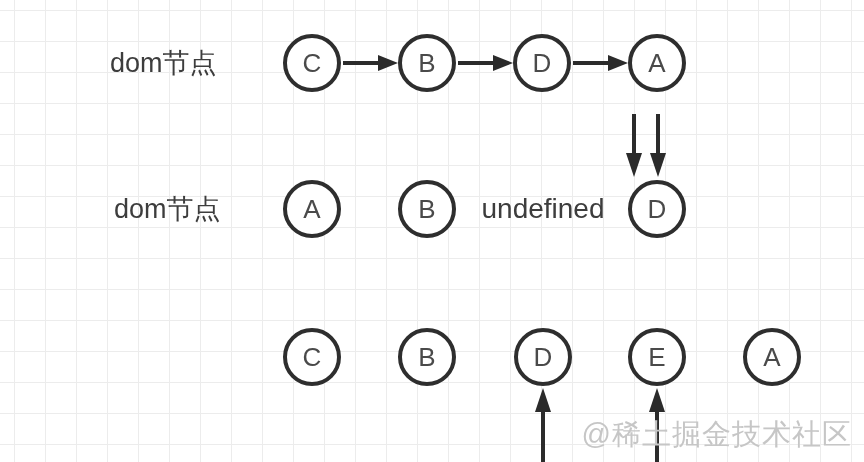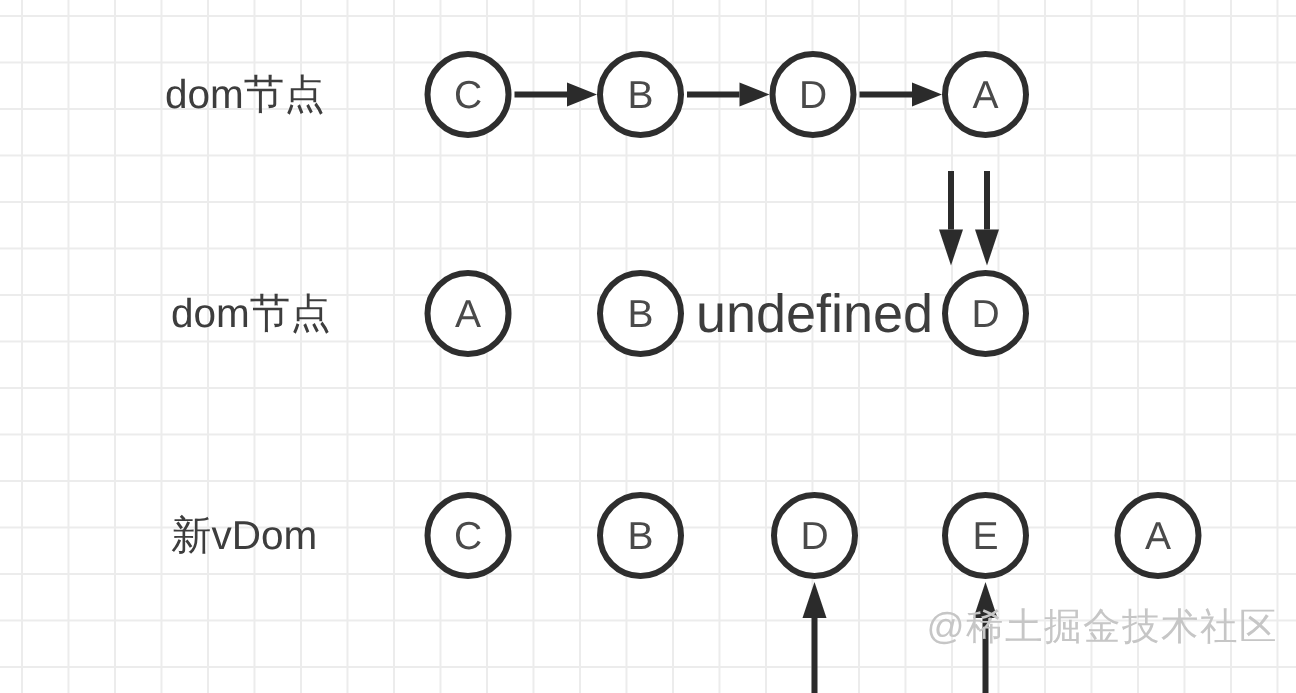--- a/index.html
+++ b/index.html
@@ -39,21 +39,21 @@
     font-size: 26px;
     color: #4a4a4a;
   }
   .plain-text {
     position: absolute;
     width: 130px;
     height: 34px;
     display: flex;
     align-items: center;
     justify-content: center;
-    font-size: 36px;
+    font-size: 28px;
     color: #3d3d3d;
   }
   .h-arrow {
     position: absolute;
     height: 16px;
     display: flex;
     align-items: center;
   }
   .h-arrow .shaft { height: 4px; background: #2b2b2b; }
   .h-arrow .head {
@@ -78,22 +78,22 @@
   }
   .v-arrow.up .head {
     width: 0; height: 0;
     border-bottom: 24px solid #2b2b2b;
     border-left: 8px solid transparent;
     border-right: 8px solid transparent;
   }
   .watermark {
     position: absolute;
     right: 12px;
-    bottom: 28px;
-    font-size: 25px;
+    bottom: 7px;
+    font-size: 29px;
     letter-spacing: 1px;
     color: #c6c6c6;
   }
 </style>
 </head>
 <body>
 
 <div class="canvas">
 
   <div class="row-label" style="left:110px; top:46px;">dom节点</div>
@@ -123,21 +123,20 @@
     <div class="shaft" style="height:39px;"></div>
     <div class="head"></div>
   </div>
 
   <div class="row-label" style="left:114px; top:192px;">dom节点</div>
   <div class="node" style="left:283px; top:180px;">A</div>
   <div class="node" style="left:398px; top:180px;">B</div>
   <div class="plain-text" style="left:478px; top:192px;">undefined</div>
   <div class="node" style="left:628px; top:180px;">D</div>
 
-  <div class="row-label" style="left:114px; top:340px;">新vDom</div>
   <div class="node" style="left:283px; top:328px;">C</div>
   <div class="node" style="left:398px; top:328px;">B</div>
   <div class="node" style="left:514px; top:328px;">D</div>
   <div class="node" style="left:628px; top:328px;">E</div>
   <div class="node" style="left:743px; top:328px;">A</div>
 
   <div class="v-arrow up" style="left:535px; top:388px;">
     <div class="head"></div>
     <div class="shaft" style="height:50px;"></div>
   </div>

